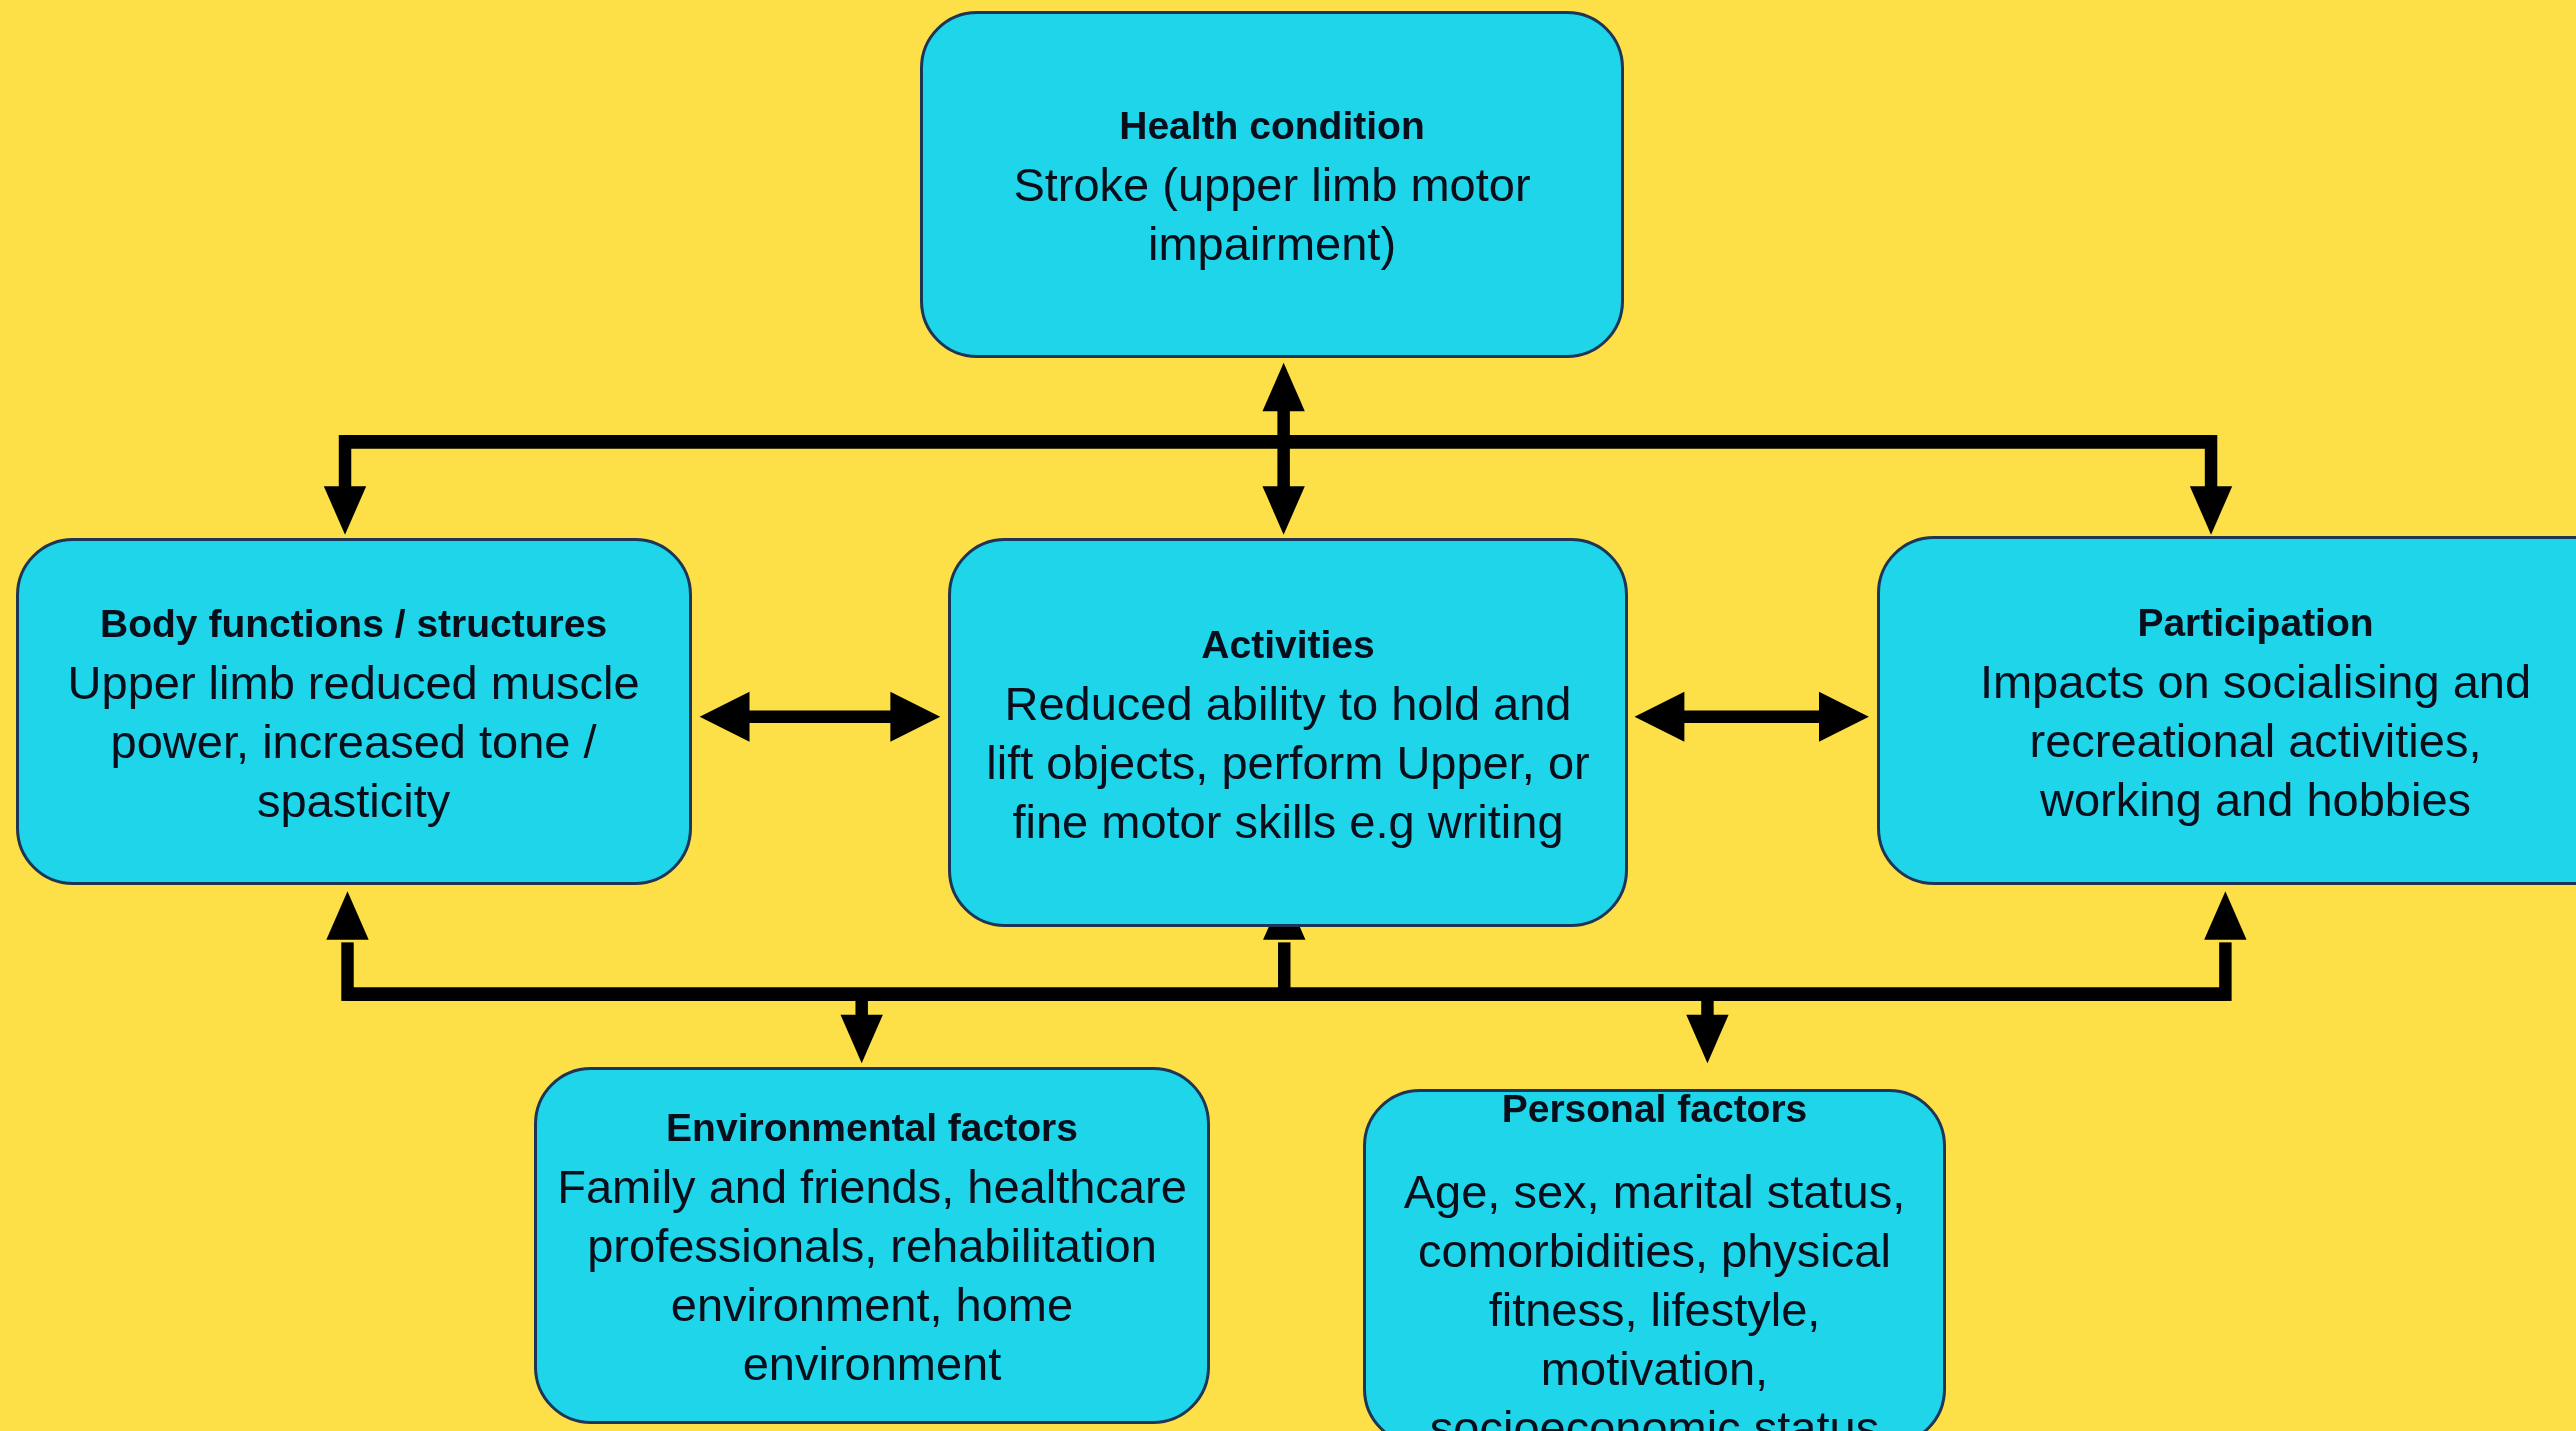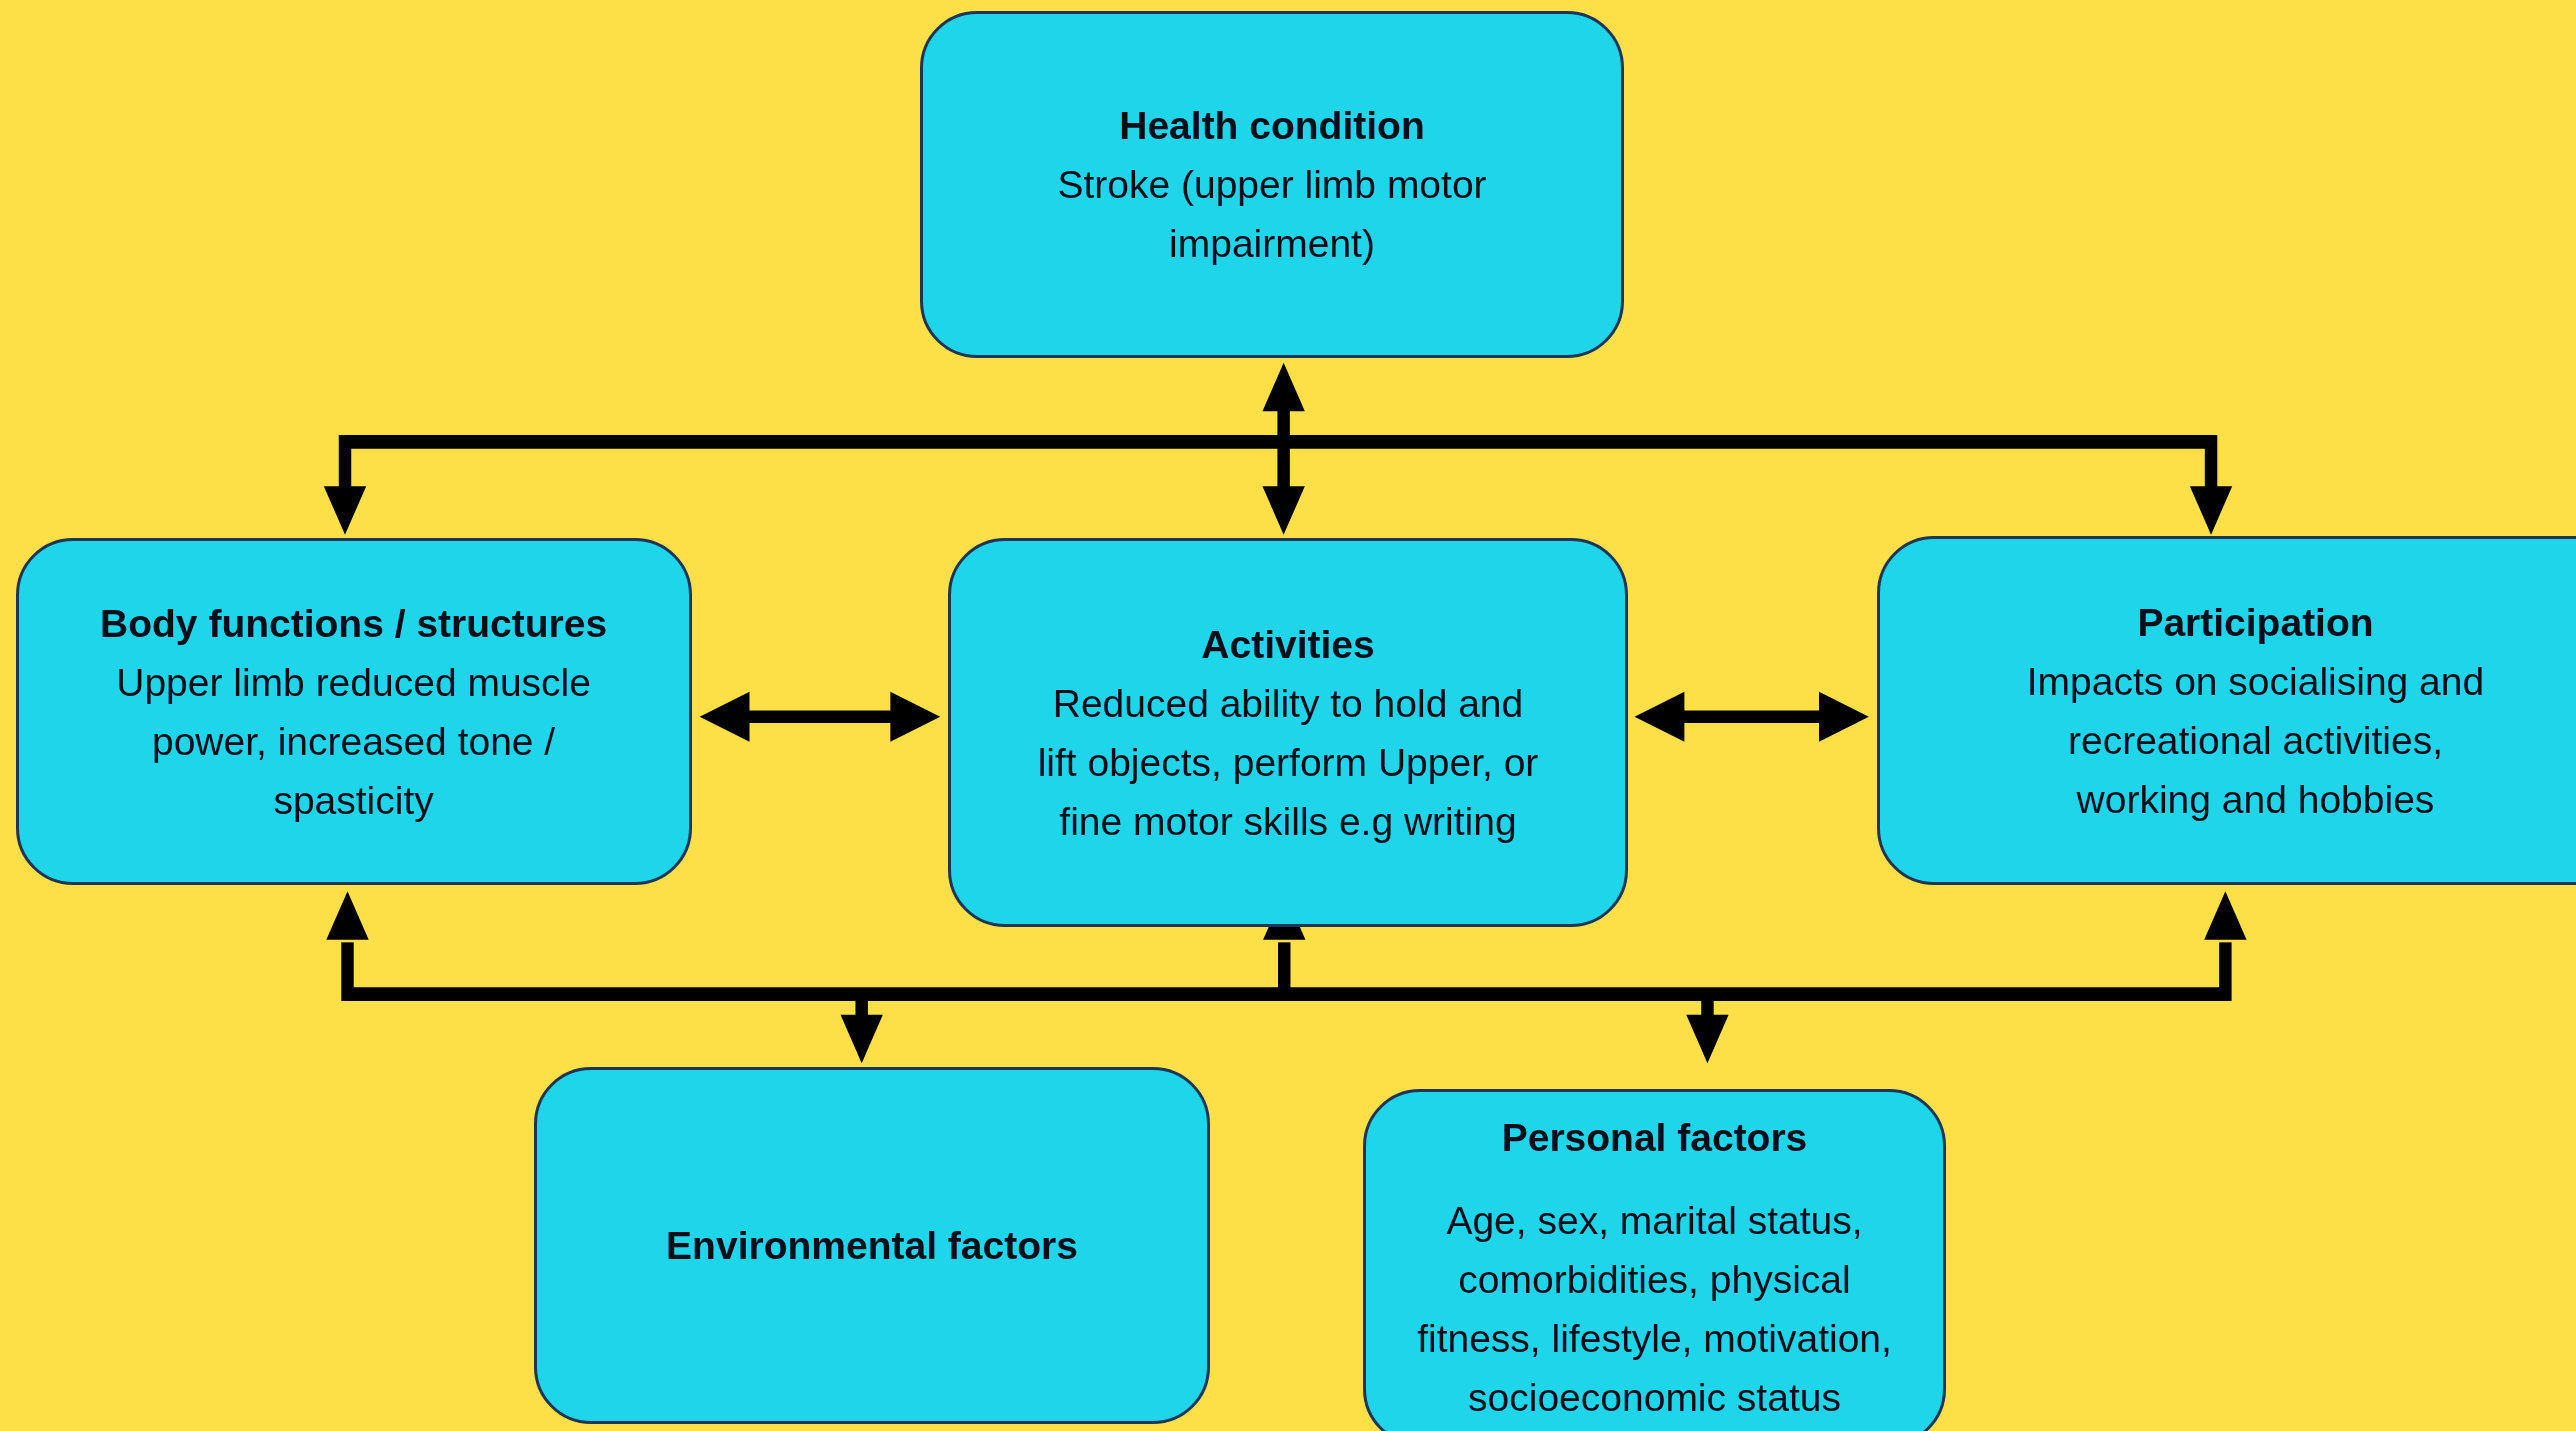--- a/index.html
+++ b/index.html
@@ -39,21 +39,21 @@
     padding: 6.2px 18.7px;
   }
   .node-title {
     font-weight: bold;
     font-size: 39px;
     line-height: 59px;
     white-space: pre-line;
   }
   .node-body {
     font-weight: normal;
-    font-size: 39px;
+    font-size: 47px;
     line-height: 59px;
     white-space: pre-line;
   }
   .shaft { stroke: #000000; }
   .head  { fill: #000000; }
 
   #node-health        { left: 920px; top: 11.2px;   width: 704px; height: 347px; }
   #node-bodyfunc      { left: 15.6px;   top: 538px;  width: 676px; height: 347px; }
   #node-activities    { left: 948px; top: 538px;  width: 680px; height: 389px; }
   #node-participation { left: 1877px; top: 536px;  width: 757px; height: 349px; }
@@ -120,20 +120,24 @@
 
   <div class="node" id="node-participation">
     <div class="node-title">Participation</div>
     <div class="node-body">Impacts on socialising and
 recreational activities,
 working and hobbies</div>
   </div>
 
   <div class="node" id="node-environmental">
     <div class="node-title">Environmental factors</div>
+    <div class="node-body">Family and friends, healthcare
+professionals, rehabilitation
+environment, home
+environment</div>
   </div>
 
   <div class="node" id="node-personal">
     <div class="node-title">Personal factors</div>
     <div class="node-body">Age, sex, marital status,
 comorbidities, physical
 fitness, lifestyle, motivation,
 socioeconomic status</div>
   </div>
 

